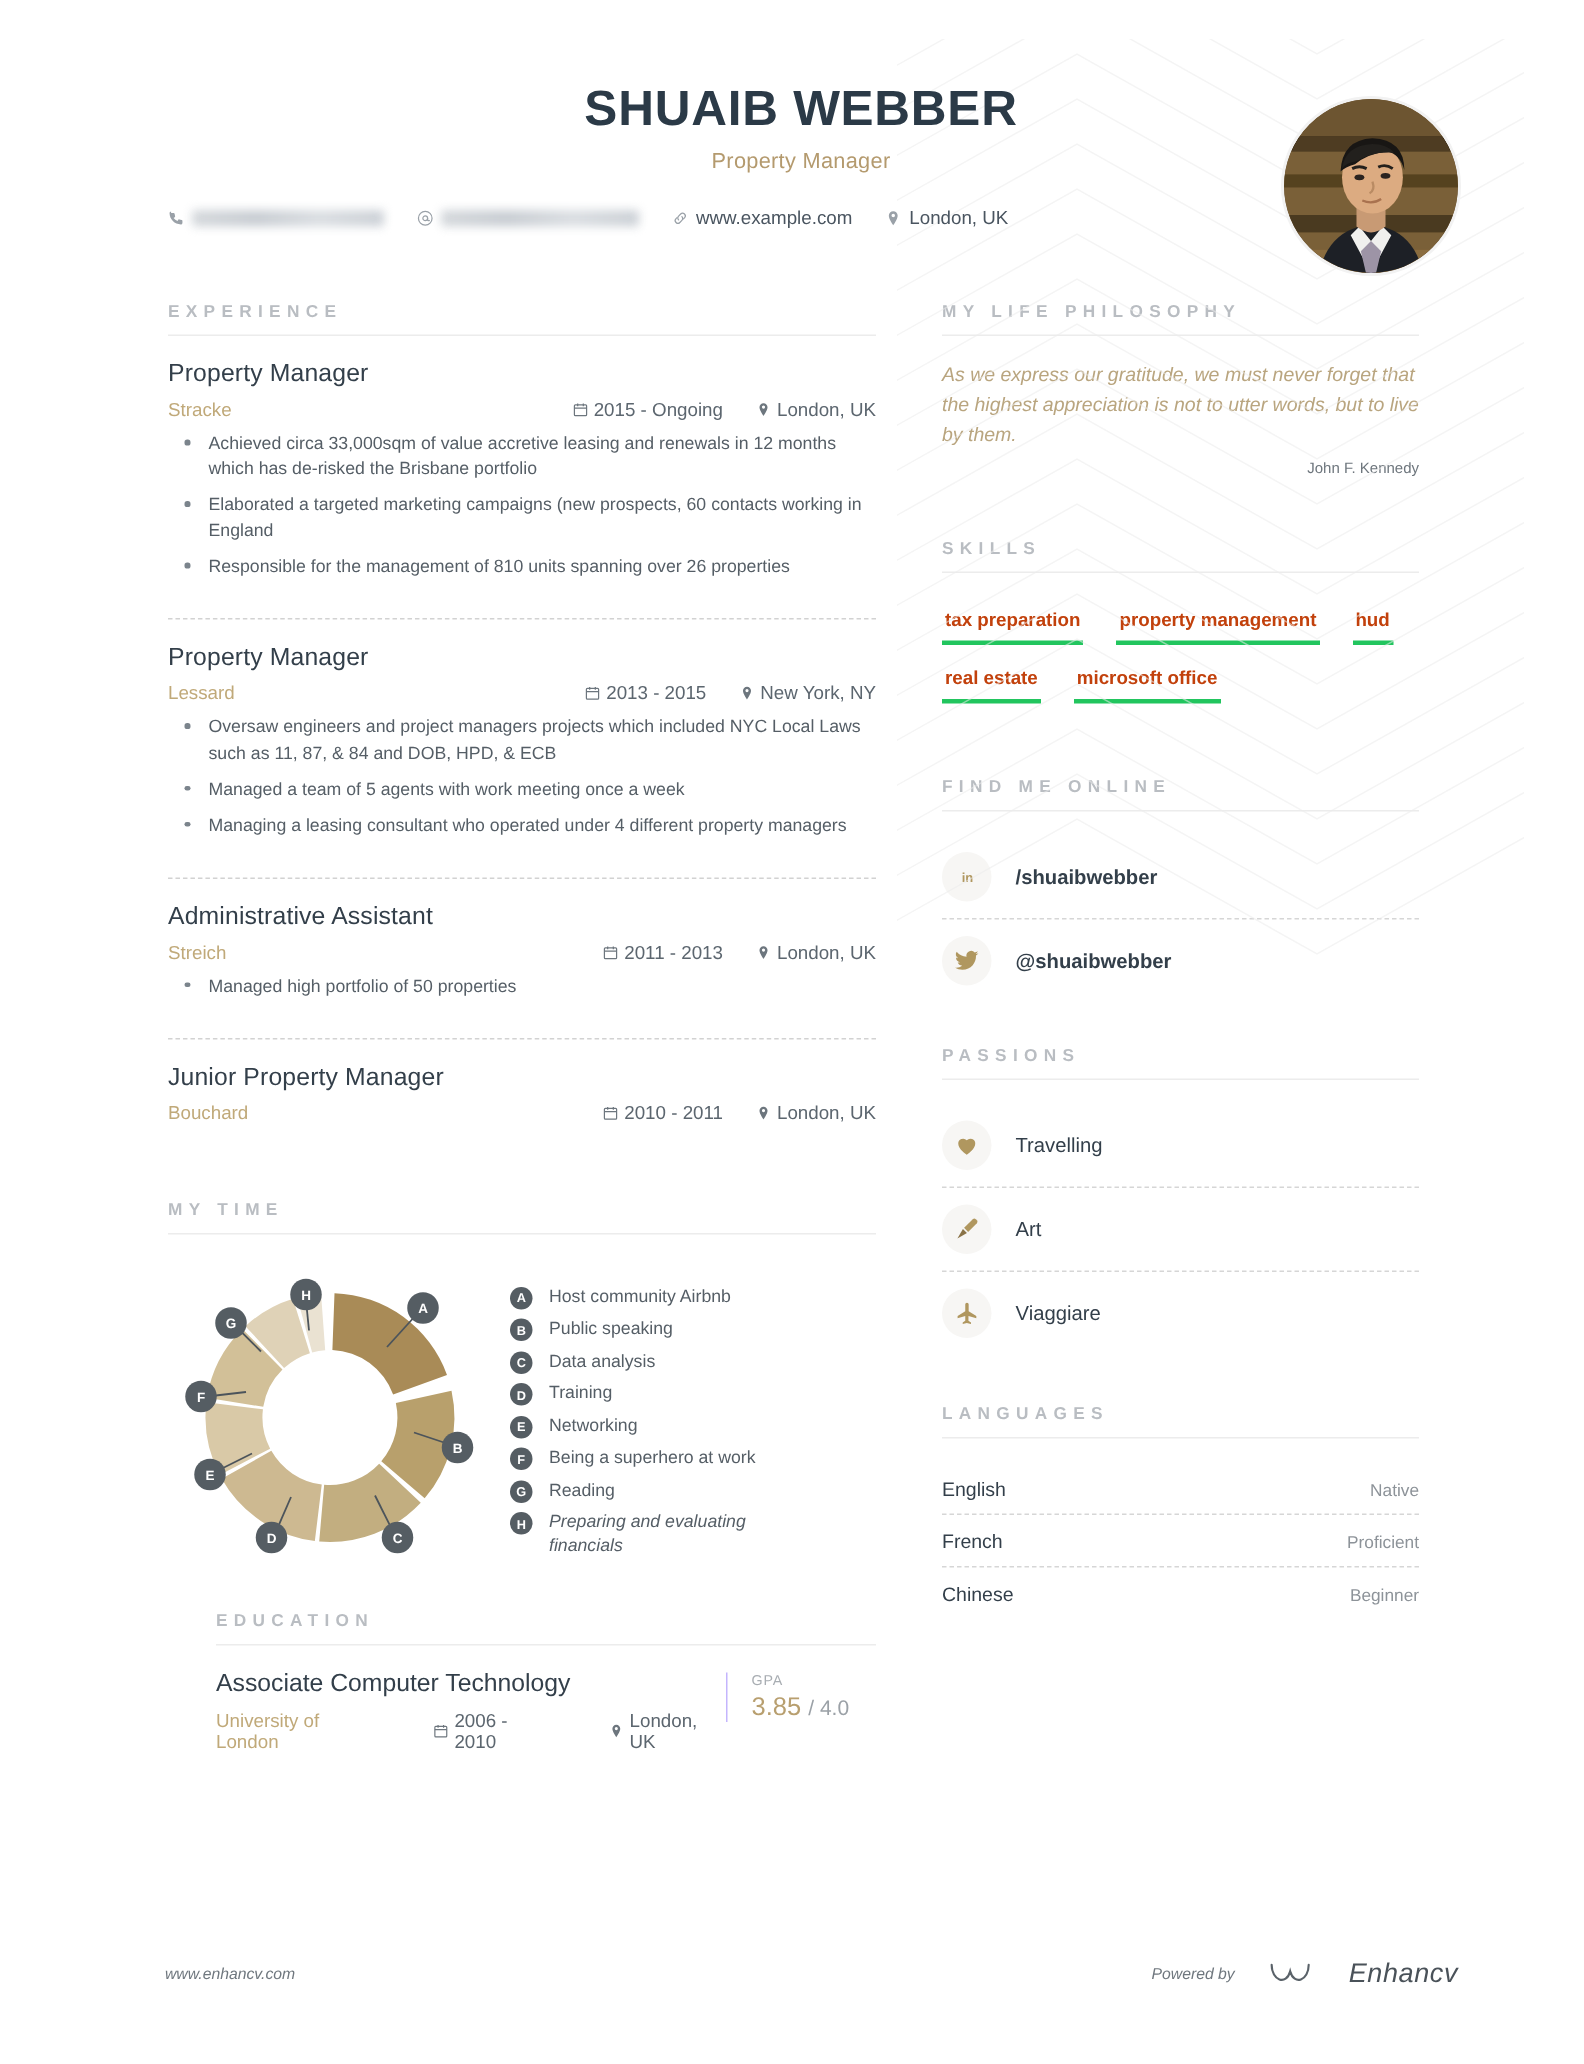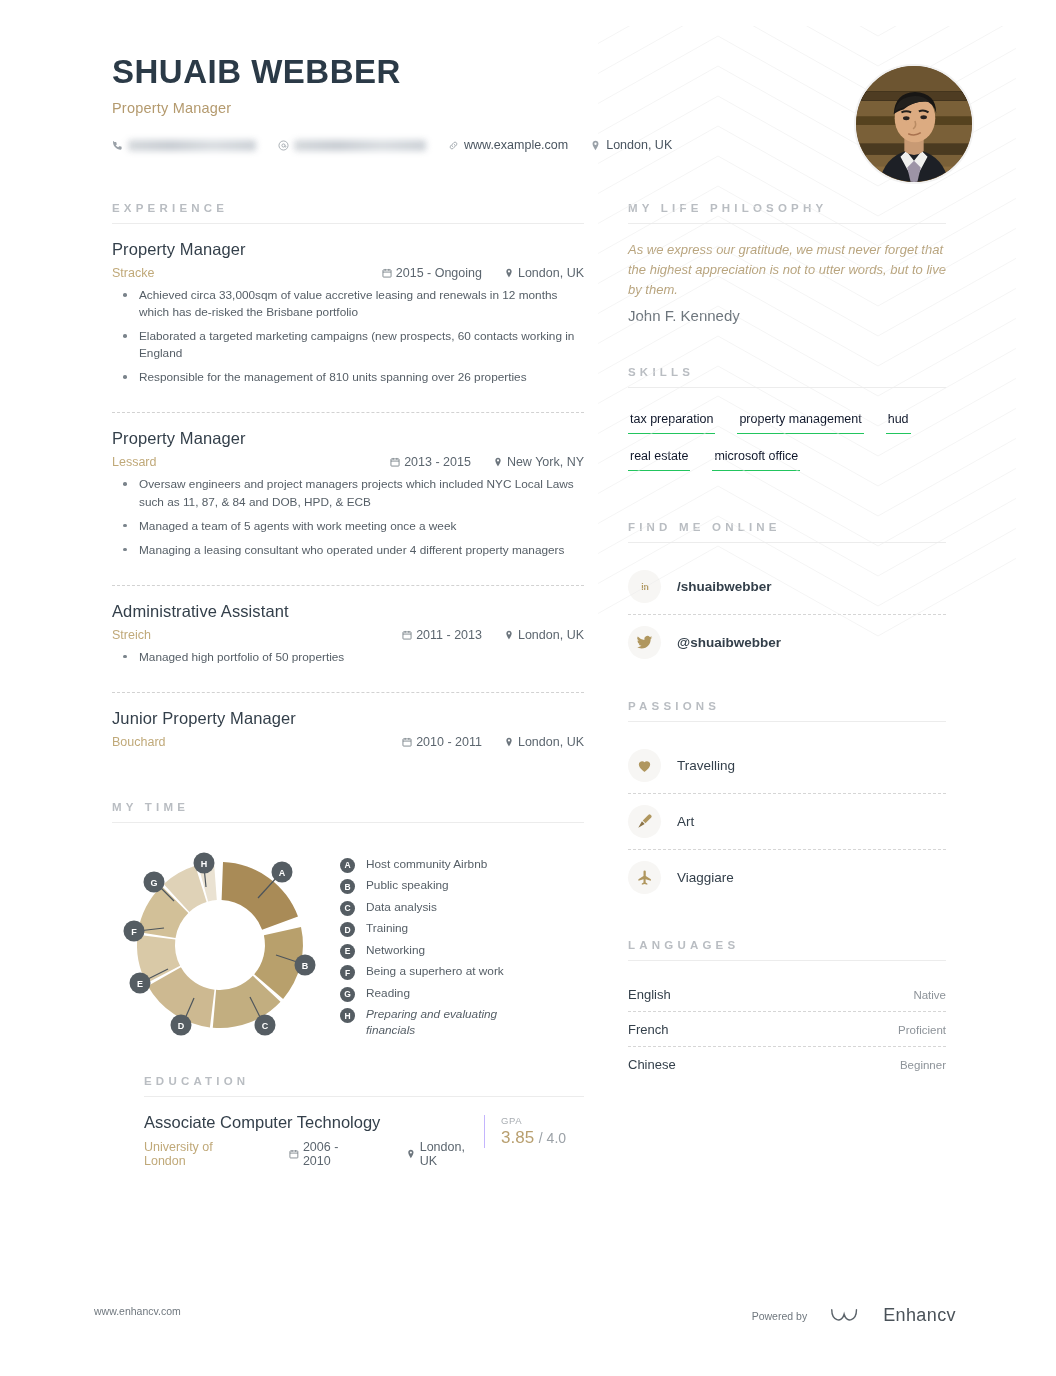--- a/index.html
+++ b/index.html
@@ -19,21 +19,21 @@
     overflow:hidden;
   }
 
   
   .watermark {
     position:absolute; left:560px; top:0; width:420px; height:620px;
     opacity:.55; pointer-events:none;
   }
 
   
-  .header { position:relative; padding:28px 60px 0 74px; height:176px; }
+  .header { position:relative; padding:28px 60px 0 74px; height:176px;text-align:center; }
   .name {
     font-size:33px; font-weight:bold; letter-spacing:.5px;
     color:#2b3a47; line-height:1.1;
   }
   .jobtitle { font-size:14.5px; color:#b49a6e; margin-top:10px; letter-spacing:.2px; }
 
   .contact-row {
     display:flex; align-items:center; gap:0px;
     margin-top:22px; font-size:12.5px; color:#4a5560;
   }
@@ -107,26 +107,26 @@
   .gpa-box { border-left:1px solid #c4b5fd; padding-left:16px; margin-top:2px; min-width:100px; }
   .gpa-lbl { font-size:9.5px; letter-spacing:.6px; color:#a8adb2; margin-bottom:2px; }
   .gpa-val { font-size:17px; color:#b89f6f; }
   .gpa-val span { color:#9ba1a7; font-size:14px; }
 
   
   .quote {
     font-style:italic; font-size:13px; line-height:1.55;
     color:#b9a57f; margin-bottom:7px;
   }
-  .quote-author { text-align:left; font-size:15px; color:#6e767d; font-style:normal; }
+  .quote-author { text-align:right; font-size:10px; color:#6e767d; font-style:normal; }
 
   .skills { display:flex; flex-wrap:wrap; gap:0 22px; padding-top:4px; }
   .skill {
-    font-size:12.5px; color:#0f172a; padding:4px 2px 7px;
-    border-bottom:1px solid #22c55e; margin-bottom:11px;
+    font-size:12.5px; color:#c2410c; padding:4px 2px 7px;
+    border-bottom:3px solid #22c55e; margin-bottom:11px;font-weight:bold;
   }
 
   .social-row, .passion-row {
     display:flex; align-items:center; gap:16px; padding:11px 0;
   }
   .icon-circle {
     width:33px; height:33px; border-radius:50%; background:#f7f6f4;
     display:flex; align-items:center; justify-content:center; flex:0 0 auto;
   }
   .social-label { font-size:13.5px; font-weight:bold; color:#333f4a; }
@@ -135,23 +135,23 @@
 
   .lang-row {
     display:flex; justify-content:space-between; align-items:baseline;
     padding:10px 0 9px;
   }
   .lang-name { font-size:13px; color:#333f4a; }
   .lang-level { font-size:11.5px; color:#8d9399; }
 
   
   .footer {
-    position:absolute; left:0; bottom:0; width:100%;
+    position:absolute; left:16px; bottom:0; width:100%;
     padding:0 60px 22px 56px;
-    display:flex; align-items:flex-start; justify-content:space-between;
+    display:flex; align-items:center; justify-content:space-between;font-style:italic;
   }
   .footer-url { font-size:10.5px; color:#6f777e; }
   .powered { display:flex; align-items:center; gap:23px; }
   .powered-by { font-size:10.5px; color:#6f777e; }
   .brand { font-size:18px; color:#4a5259; letter-spacing:.4px; }
 </style>
 </head>
 <body>
 
 <div class="page">

